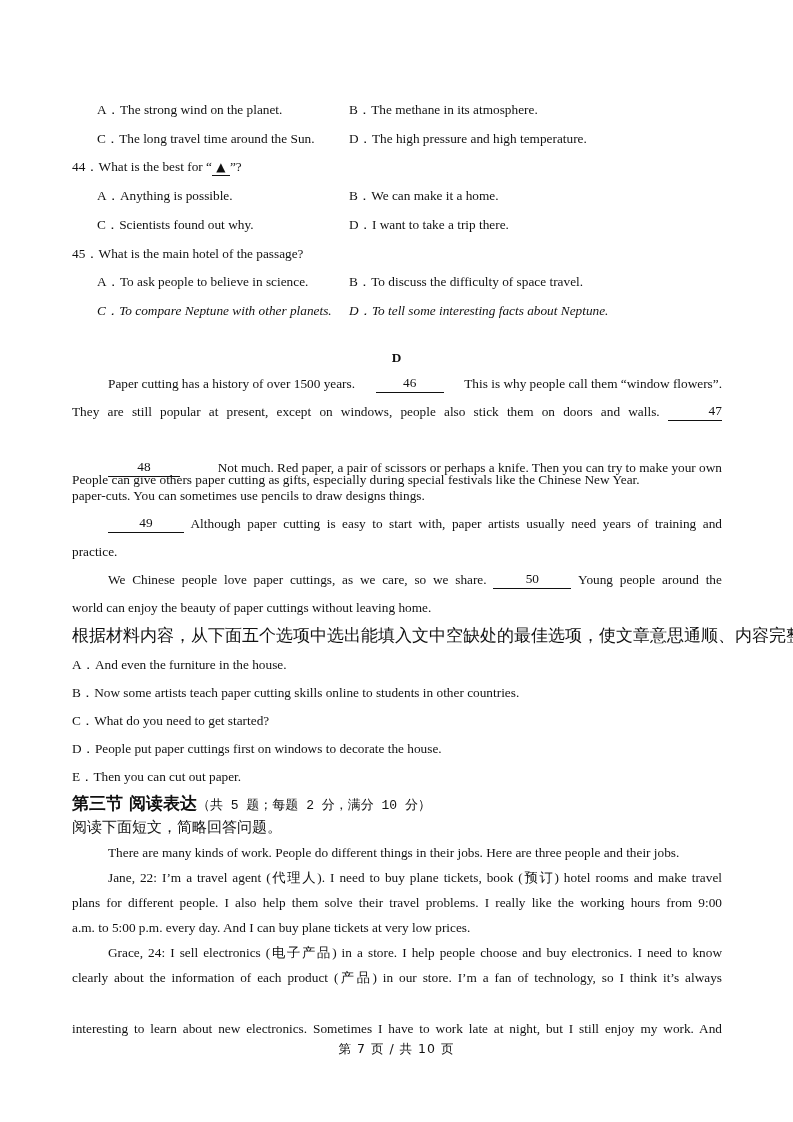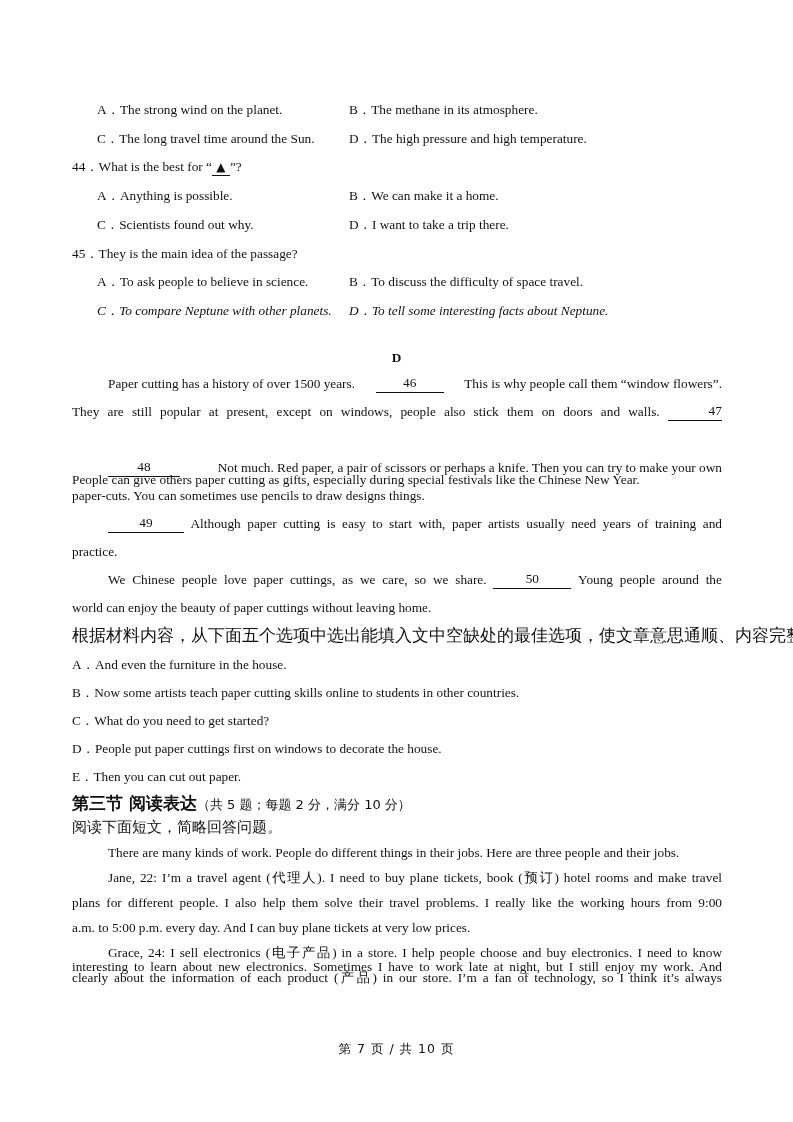--- a/index.html
+++ b/index.html
@@ -40,21 +40,21 @@
 <div class="opt-row" style="top:187px;">
   <span class="a"><span>A．</span><span>Anything is possible.</span></span>
   <span class="b"><span>B．</span><span>We can make it a home.</span></span>
 </div>
 <div class="opt-row" style="top:216px;">
   <span class="a"><span>C．</span><span>Scientists found out why.</span></span>
   <span class="b"><span>D．</span><span>I want to take a trip there.</span></span>
 </div>
 
 <div class="line" style="top:245px; left:72px;">
-  <span>45．</span><span>They is the main idea of the passage?</span>
+  <span>45．</span><span>What is the main hotel of the passage?</span>
 </div>
 <div class="opt-row" style="top:273px;">
   <span class="a"><span>A．</span><span>To ask people to believe in science.</span></span>
   <span class="b"><span>B．</span><span>To discuss the difficulty of space travel.</span></span>
 </div>
 <div class="opt-row" style="top:302px;font-style:italic;">
   <span class="a"><span>C．</span><span>To compare Neptune with other planets.</span></span>
   <span class="b"><span>D．</span><span>To tell some interesting facts about Neptune.</span></span>
 </div>
 
@@ -137,25 +137,25 @@
 
 <div class="line cn" style="top:626px; left:72px;">根据材料内容，从下面五个选项中选出能填入文中空缺处的最佳选项，使文章意思通顺、内容完整。</div>
 
 <div class="line" style="top:656px; left:72px;"><span>A．</span><span>And even the furniture in the house.</span></div>
 <div class="line" style="top:684px; left:72px;"><span>B．</span><span>Now some artists teach paper cutting skills online to students in other countries.</span></div>
 <div class="line" style="top:712px; left:72px;"><span>C．</span><span>What do you need to get started?</span></div>
 <div class="line" style="top:740px; left:72px;"><span>D．</span><span>People put paper cuttings first on windows to decorate the house.</span></div>
 <div class="line" style="top:768px; left:72px;"><span>E．</span><span>Then you can cut out paper.</span></div>
 
 <div class="line" style="top:794px; left:72px;">
-  <span class="cn bold">第三节  阅读表达</span><span class="cn" style="font-size:13px;">（共 5 题；每题 2 分，满分 10 分）</span>
+  <span class="cn bold">第三节  阅读表达</span><span class="cn" style="font-size:13px;font-family:Liberation Mono, monospace;">（共 5 题；每题 2 分，满分 10 分）</span>
 </div>
 <div class="line cn" style="top:818px; left:72px; font-size:15px;">阅读下面短文，简略回答问题。</div>
 
 <div class="line" style="top:844px; left:108px;">There are many kinds of work. People do different things in their jobs. Here are three people and their jobs.</div>
 <div class="justify" style="top:869px; left:108px; width:614px;">Jane, 22: I’m a travel agent (代理人). I need to buy plane tickets, book (预订) hotel rooms and make travel</div>
 <div class="justify" style="top:894px;">plans for different people. I also help them solve their travel problems. I really like the working hours from 9:00</div>
 <div class="line" style="top:919px; left:72px;">a.m. to 5:00 p.m. every day. And I can buy plane tickets at very low prices.</div>
 <div class="justify" style="top:944px; left:108px; width:614px;">Grace, 24: I sell electronics (电子产品) in a store. I help people choose and buy electronics. I need to know</div>
 <div class="justify" style="top:969px;">clearly about the information of each product (产品) in our store. I’m a fan of technology, so I think it’s always</div>
-<div class="justify" style="top:958px;">interesting to learn about new electronics. Sometimes I have to work late at night, but I still enjoy my work. And</div>
+<div class="justify" style="top:1020px;">interesting to learn about new electronics. Sometimes I have to work late at night, but I still enjoy my work. And</div>
 
 <div class="footer">第 7 页 / 共 10 页</div>
 
 </body></html>

